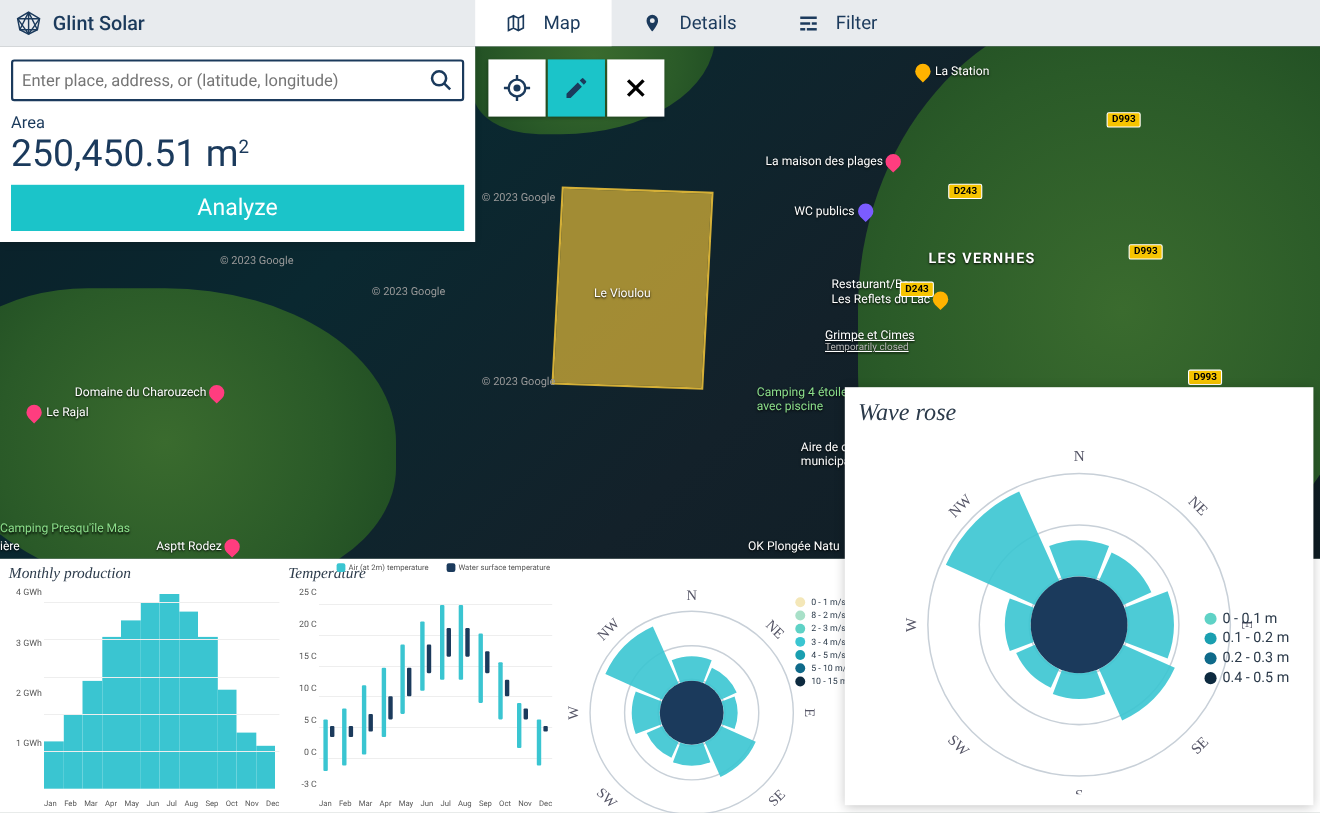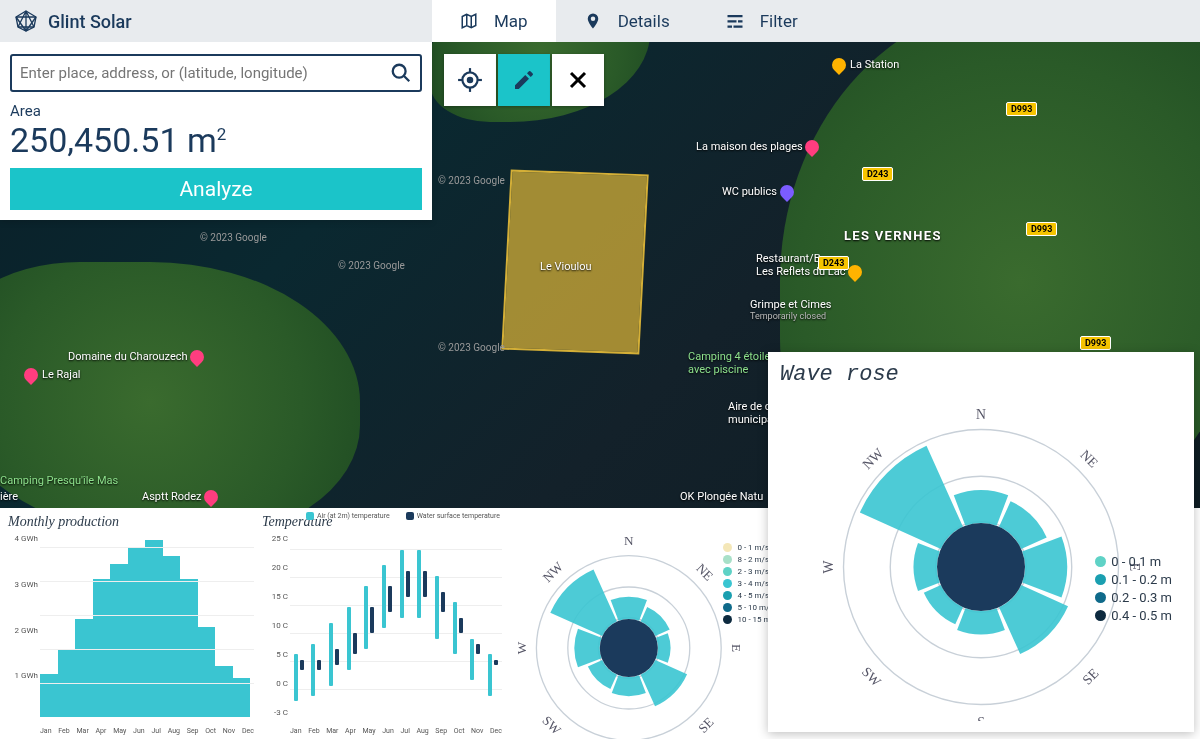--- a/index.html
+++ b/index.html
@@ -39,21 +39,21 @@
   .pin.purple { background: #7b5cff; }
   .pin.orange { background: #ffb300; }
   .road-badge { position: absolute; background: #f6c400; color: #000; font-size: 9px; font-weight: bold; padding: 1px 4px; border-radius: 2px; border:1px solid #fff; }
   .place-big { position: absolute; color:#fff; font-size:13px; font-weight:bold; letter-spacing:.1em; text-shadow:0 1px 2px #000;}
   .copyright { position:absolute; color:#999; font-size:10px; }
 
   
   .charts { position: absolute; left: 0; right: 0; bottom: 0; height: 231px; background: #fff; display: flex; padding: 6px 8px 4px; gap: 8px; }
   .chart-box { display: flex; flex-direction: column; }
   .chart-title { font-size: 14px; color: #2b3a4a; font-weight: 500; margin-bottom: 4px; font-style: italic; font-family: Georgia, serif;}
-  .chart-title.big { font-size: 22px; font-style: italic; font-family: Liberation Mono, monospace; }
+  .chart-title.big { font-size: 22px; font-style: italic; }
 
   .bar-chart { flex:1; position:relative; display:flex; align-items:flex-end; gap:0; padding:6px 4px 18px 32px; }
   .bar-chart .bar { flex:1; background:#3ac5d1; }
   .bar-chart .axis-y { position:absolute; left:0; top:0; bottom:18px; width:30px; font-size:8px; color:#555; display:flex; flex-direction:column; justify-content:space-between; text-align:right;}
   .bar-chart .axis-x { position:absolute; left:32px; right:0; bottom:0; font-size:7px; color:#555; display:flex; justify-content:space-between;}
   .bar-chart .grid { position:absolute; left:32px; right:0; top:0; bottom:18px; background:repeating-linear-gradient(to top, transparent 0, transparent 33px, #eee 33px, #eee 34px);}
 
   .temp-chart { flex:1; position:relative; padding:6px 4px 18px 28px;}
   .temp-chart .grid { position:absolute; left:28px; right:0; top:0; bottom:18px; background:repeating-linear-gradient(to top, transparent 0, transparent 27px, #eee 27px, #eee 28px);}
   .temp-chart .axis-y{position:absolute;left:0;top:0;bottom:18px;width:26px;font-size:8px;color:#555;display:flex;flex-direction:column-reverse;justify-content:space-between;text-align:right;}
@@ -167,21 +167,21 @@
   <div class="land" style="left:430px; top:-60px; width:220px; height:140px; border-radius:60% 40% 70% 30%;"></div>
   <div class="polygon"></div>
 
   <div class="poi" style="left:540px; top:218px;">Le Vioulou</div>
 
   <div class="poi" style="left:832px; top:16px;"><span class="pin orange"></span><span>La Station</span></div>
   <div class="poi" style="left:696px; top:98px;"><span>La maison des plages</span> <span class="pin pink"></span></div>
   <div class="poi" style="left:722px; top:143px;"><span>WC publics</span> <span class="pin purple"></span></div>
   <div class="poi" style="left:756px; top:210px; white-space:pre;"><span>Restaurant/Bar
 Les Reflets du Lac</span> <span class="pin orange"></span></div>
-  <div class="poi" style="left:750px; top:256px;"><span>Grimpe et Cimes</span><div style="font-size:9px;color:#bbb;">Temporarily closed</div></div>
+  <div class="poi" style="left:750px; top:256px;text-decoration:underline;"><span>Grimpe et Cimes</span><div style="font-size:9px;color:#bbb;">Temporarily closed</div></div>
   <div class="poi" style="left:688px; top:308px; white-space:pre; color:#8de08c;">Camping 4 étoiles
 avec piscine</div>
   <div class="poi" style="left:728px; top:358px; white-space:pre;">Aire de camping
 municipale des Vernhes</div>
   <div class="poi" style="left:680px; top:448px;">OK Plongée Natu</div>
 
   <div class="place-big" style="left:844px; top:186px;">LES VERNHES</div>
 
   <div class="poi" style="left:68px; top:308px;"><span>Domaine du Charouzech</span> <span class="pin pink"></span></div>
   <div class="poi" style="left:24px; top:326px;"><span class="pin pink"></span><span>Le Rajal</span></div>

